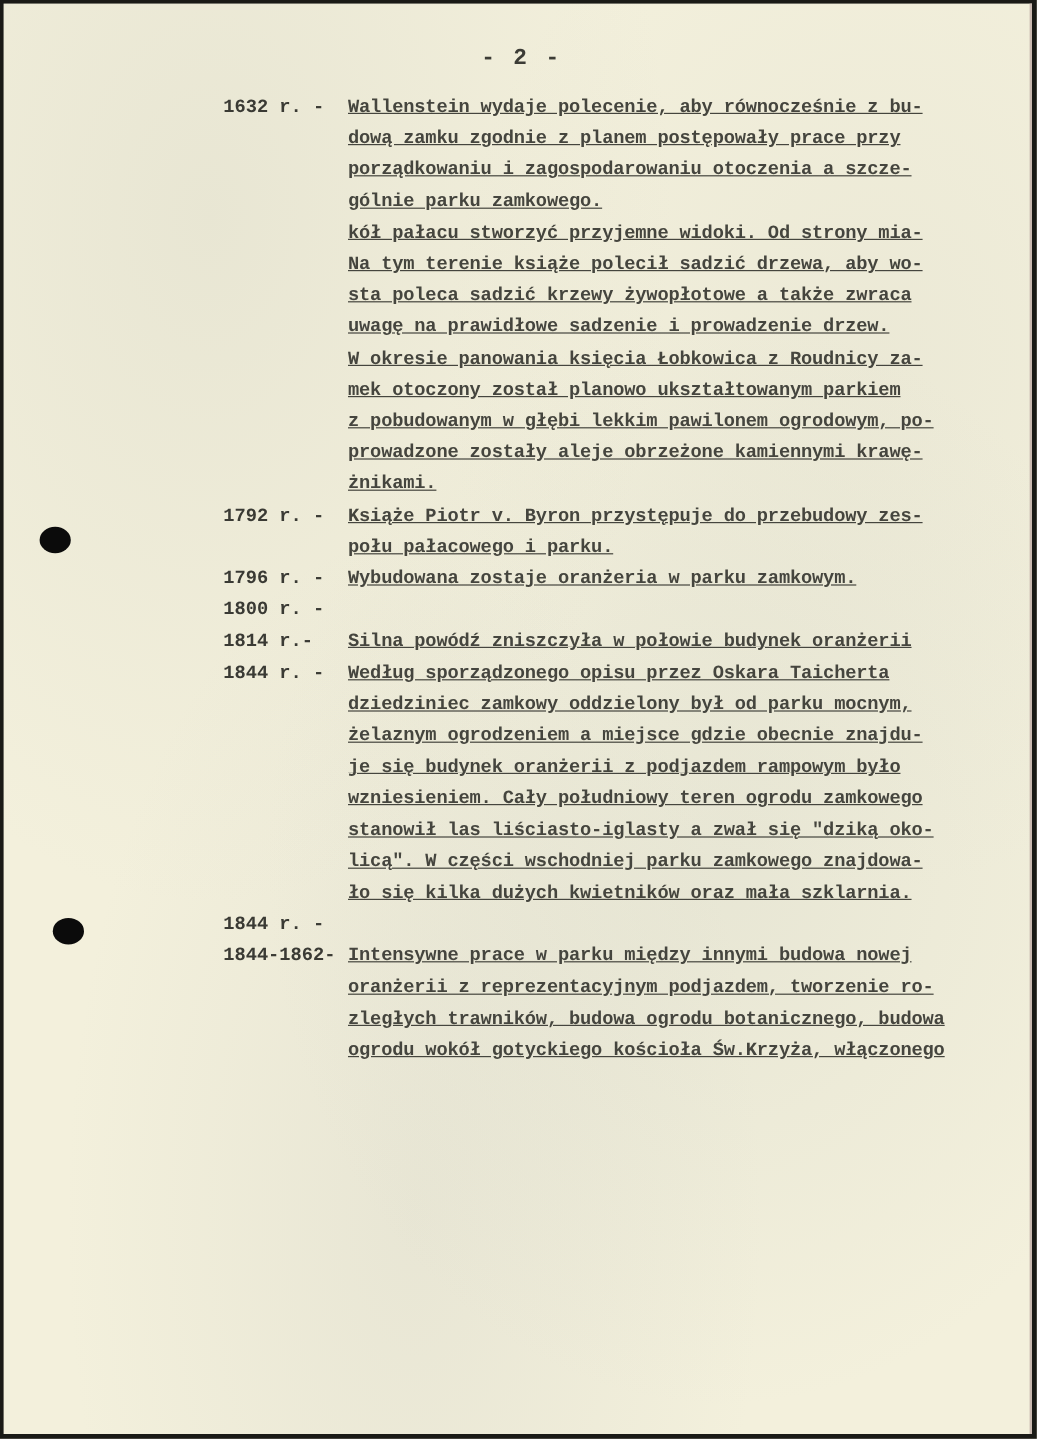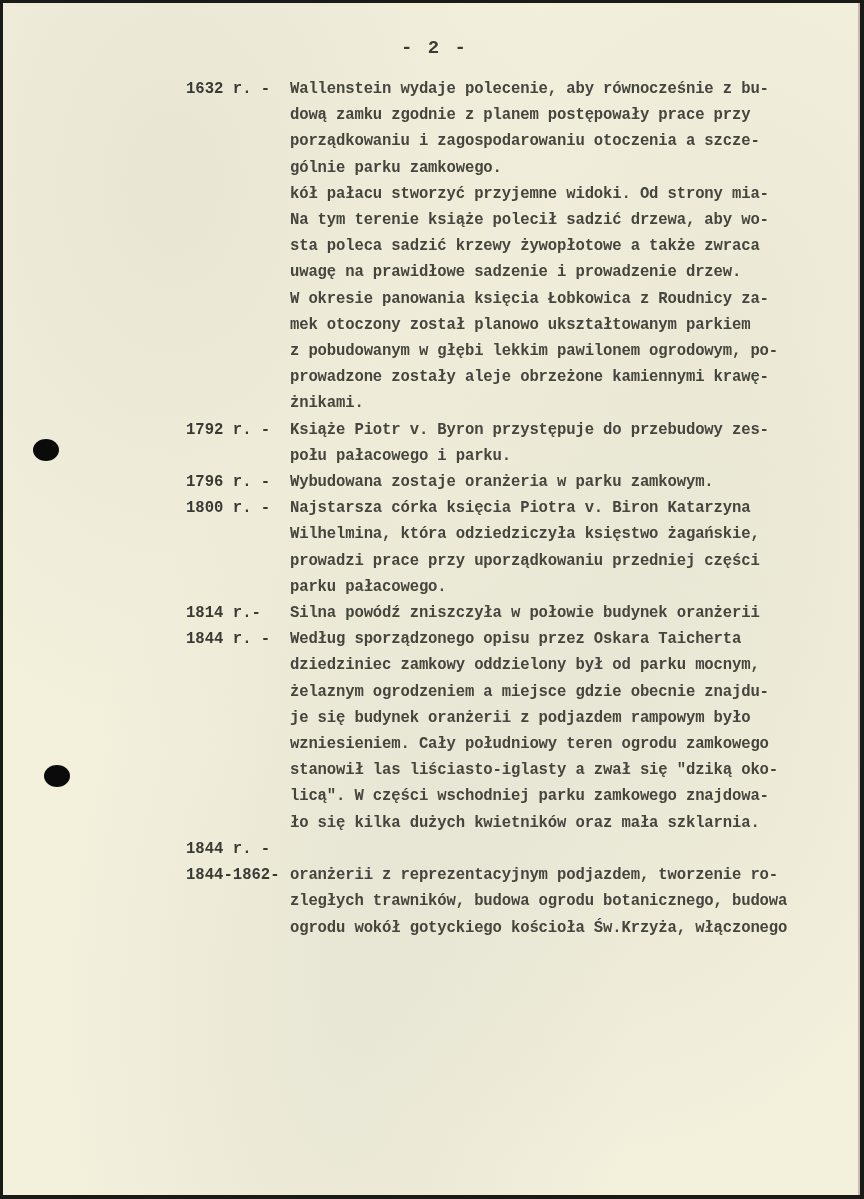--- a/index.html
+++ b/index.html
@@ -31,21 +31,21 @@
     position:absolute; left:183px; top:73px; width:670px;
   }
   .entry { display:flex; }
   .date {
     width:104px; flex:0 0 104px; white-space:pre;
     font-size:15.6px; font-weight:bold; line-height:26.2px; color:#3a3a34;
   }
   .text { flex:1; }
   .line {
     white-space:pre; font-size:15.6px; font-weight:bold; line-height:26.2px;
-    color:#45453e; letter-spacing:-0.15px;
+    color:#45453e; letter-spacing:-0.15px;text-decoration:underline;
   }
 </style>
 </head>
 <body>
 
 <div class="sheet">
   <div class="hole" style="left:30px;top:436px;"></div>
   <div class="hole" style="left:41px;top:762px;"></div>
 
   <div class="page-number">- 2 -</div>
@@ -80,26 +80,20 @@
 
     <div class="entry">
       <div class="date">1796 r. - </div>
       <div class="text">
         <div class="line">Wybudowana zostaje oranżeria w parku zamkowym.</div>
       </div>
     </div>
 
     <div class="entry">
       <div class="date">1800 r. - </div>
-      <div class="text">
-        <div class="line">Najstarsza córka księcia Piotra v. Biron Katarzyna</div>
-        <div class="line">Wilhelmina, która odziedziczyła księstwo żagańskie,</div>
-        <div class="line">prowadzi prace przy uporządkowaniu przedniej części</div>
-        <div class="line">parku pałacowego.</div>
-      </div>
     </div>
 
     <div class="entry">
       <div class="date">1814 r.-  </div>
       <div class="text">
         <div class="line">Silna powódź zniszczyła w połowie budynek oranżerii</div>
       </div>
     </div>
 
     <div class="entry">
@@ -116,19 +110,20 @@
       </div>
     </div>
 
     <div class="entry">
       <div class="date">1844 r. - </div>
     </div>
 
     <div class="entry">
       <div class="date">1844-1862-</div>
       <div class="text">
+        <div class="line">Intensywne prace w parku między innymi budowa nowej</div>
         <div class="line">oranżerii z reprezentacyjnym podjazdem, tworzenie ro-</div>
         <div class="line">zległych trawników, budowa ogrodu botanicznego, budowa</div>
         <div class="line">ogrodu wokół gotyckiego kościoła Św.Krzyża, włączonego</div>
       </div>
     </div>
   </div>
 </div>
 
 </body></html>

